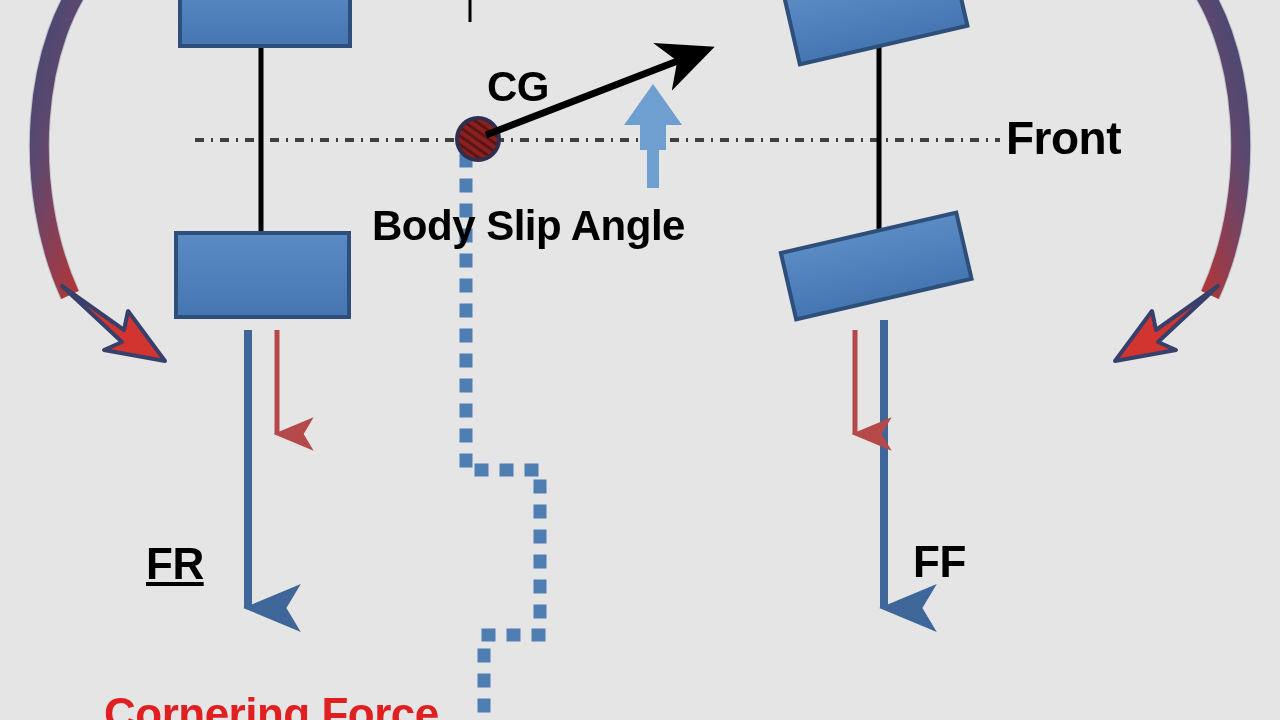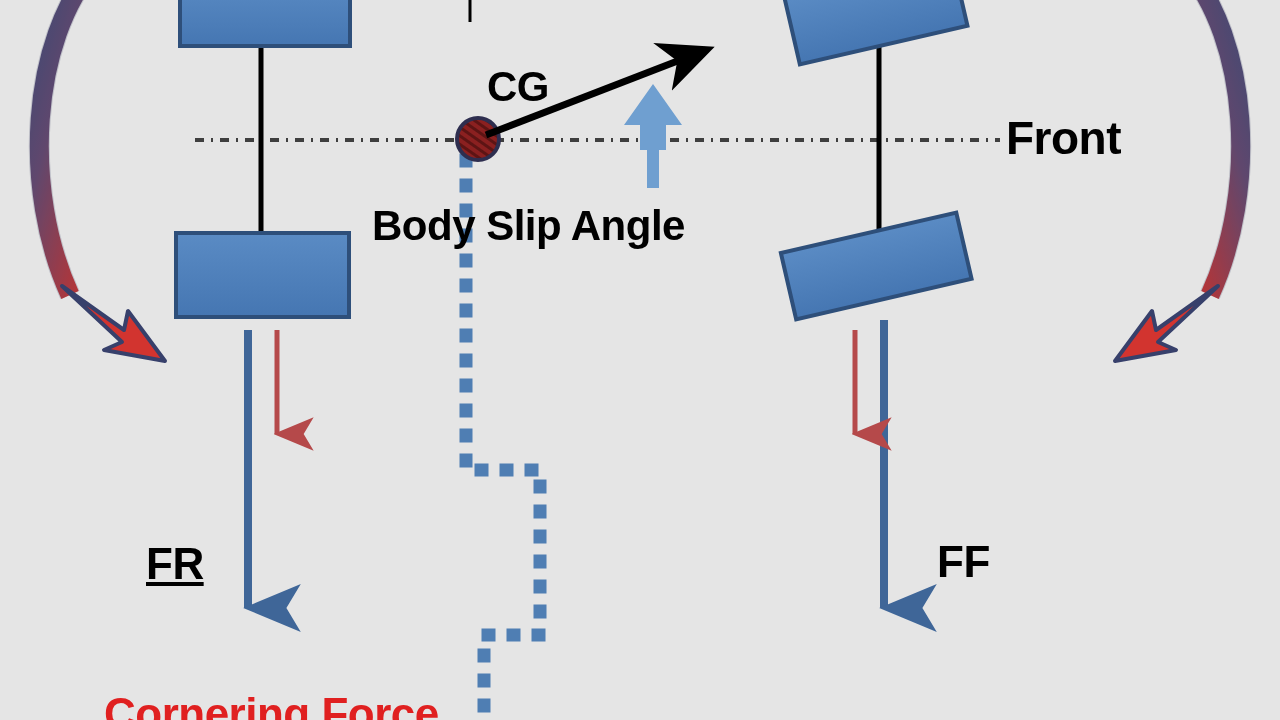--- a/index.html
+++ b/index.html
@@ -32,21 +32,21 @@
     font-weight: bold;
     color: #000000;
     white-space: nowrap;
     letter-spacing: -0.5px;
     line-height: 1;
   }
   .lbl-cg        { left: 487px;  top: 66px;  font-size: 42px; }
   .lbl-front     { left: 1006px; top: 115px; font-size: 46px; }
   .lbl-bsa       { left: 372px;  top: 205px; font-size: 42px; }
   .lbl-fr        { left: 146px;  top: 542px; font-size: 44px; text-decoration: underline; }
-  .lbl-ff        { left: 913px;  top: 540px; font-size: 44px; margin-left: 24px; }
+  .lbl-ff        { left: 913px;  top: 540px; font-size: 44px; }
   .lbl-cornering {
     left: 104px; top: 692px; font-size: 44px; color: #e02020;
   }
 </style>
 </head>
 <body>
 
 <div id="stage">
 
   <svg class="layer" viewBox="0 0 1280 720">

